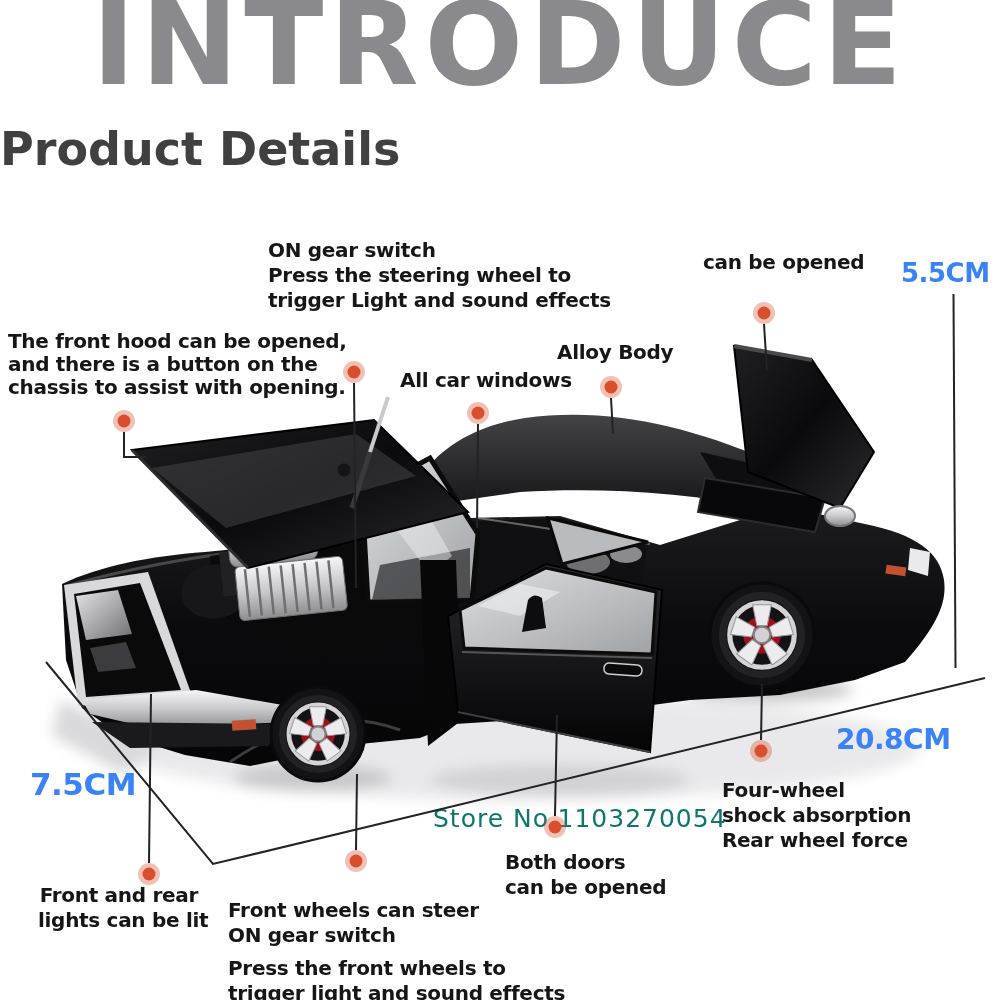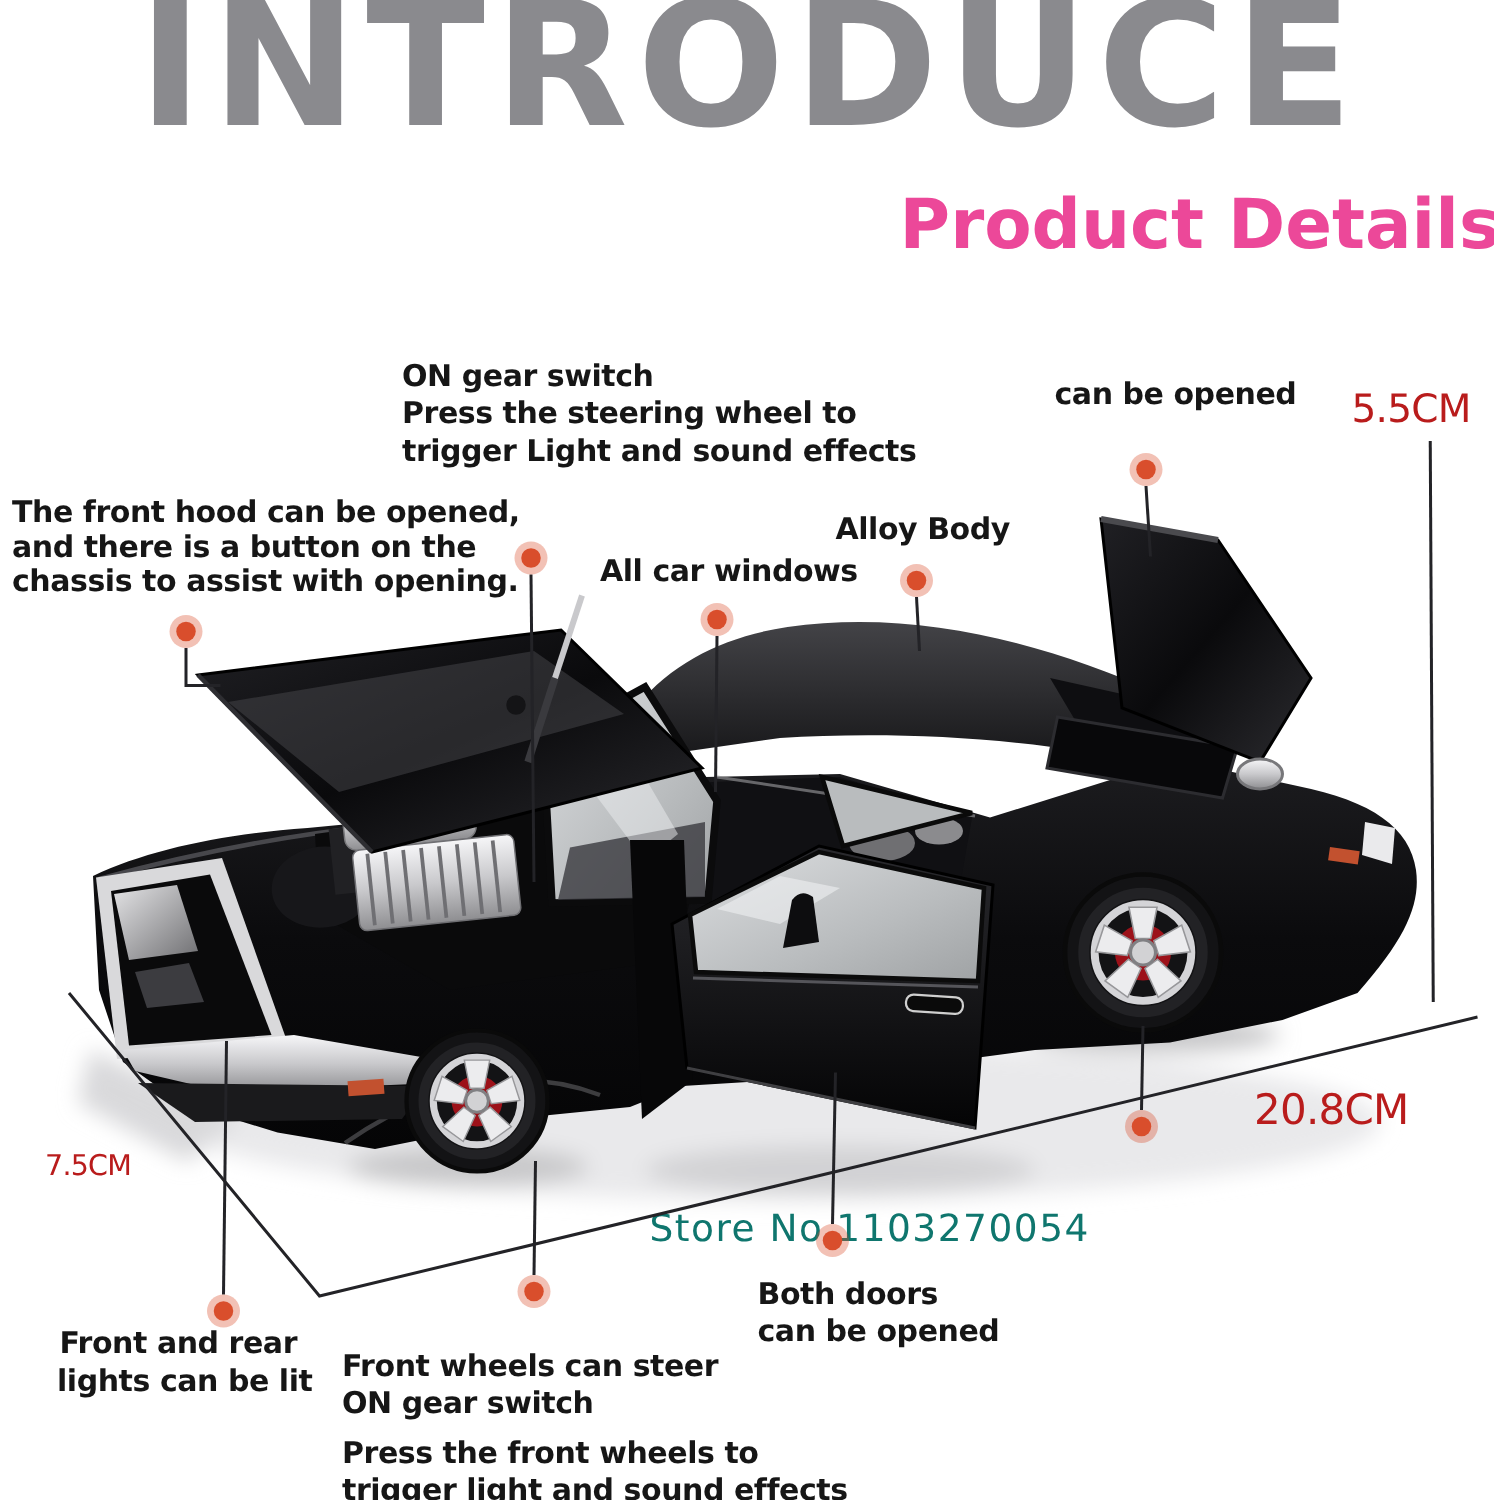--- a/index.html
+++ b/index.html
@@ -1,25 +1,25 @@
 <!DOCTYPE html>
 <html><head>
 <meta charset="utf-8">
 <style>
   html,body{margin:0;padding:0;background:#ffffff;}
   #stage{position:relative;width:996px;height:1000px;overflow:hidden;background:#ffffff;
          font-family:"DejaVu Sans","Liberation Sans",sans-serif;}
   .abs{position:absolute;}
   #title{left:0;top:-14px;width:1000px;text-align:center;font-size:116px;font-weight:bold;
          letter-spacing:6px;color:#8a8a8e;line-height:1;white-space:nowrap;}
-  #subtitle{left:0;top:126px;width:1000px;text-align:right;font-size:46px;font-weight:bold;
-            color:#ec4899;line-height:1;white-space:nowrap;}
+  #subtitle{left:0;top:126px;width:1000px;text-align:left;font-size:46px;font-weight:bold;
+            color:#404040;line-height:1;white-space:nowrap;}
   .callout{font-size:20px;font-weight:bold;color:#161616;line-height:25px;letter-spacing:-0.3px;}
   .callout div{white-space:nowrap;}
-  .cm{font-size:26px;font-weight:normal;color:#b91c1c;letter-spacing:-0.5px;white-space:nowrap;}
+  .cm{font-size:26px;font-weight:bold;color:#3b82f6;letter-spacing:-0.5px;white-space:nowrap;}
   #watermark{left:433px;top:804px;font-size:25px;color:#0f766e;letter-spacing:1px;
              white-space:nowrap;font-weight:normal;}
   svg{display:block;}
   #carArt{left:0;top:0;z-index:1;}
   .txt{z-index:3;}
   #overlay{left:0;top:0;z-index:5;pointer-events:none;}
 </style>
 </head>
 <body>
 
@@ -206,23 +206,28 @@
   </div>
 
   <div class="abs txt callout" style="left:557px;top:340px;">
     <div>Alloy Body</div>
   </div>
 
   <div class="abs txt callout" style="left:400px;top:368px;">
     <div>All car windows</div>
   </div>
 
-  <div class="abs txt cm" style="left:30px;top:766px;font-size:19px;">7.5CM</div>
+  <div class="abs txt cm" style="left:30px;top:766px;font-size:31px;">7.5CM</div>
   <div class="abs txt cm" style="left:836px;top:723px;font-size:28px;">20.8CM</div>
 
+  <div class="abs txt callout" style="left:722px;top:778px;">
+    <div>Four-wheel</div>
+    <div>shock absorption</div>
+    <div>Rear wheel force</div>
+  </div>
 
   <div class="abs txt callout" style="left:38px;top:883px;width:160px;text-align:right;">
     <div>Front and rear</div>
     <div>lights can be lit</div>
   </div>
 
   <div class="abs txt callout" style="left:505px;top:850px;">
     <div>Both doors</div>
     <div>can be opened</div>
   </div>

